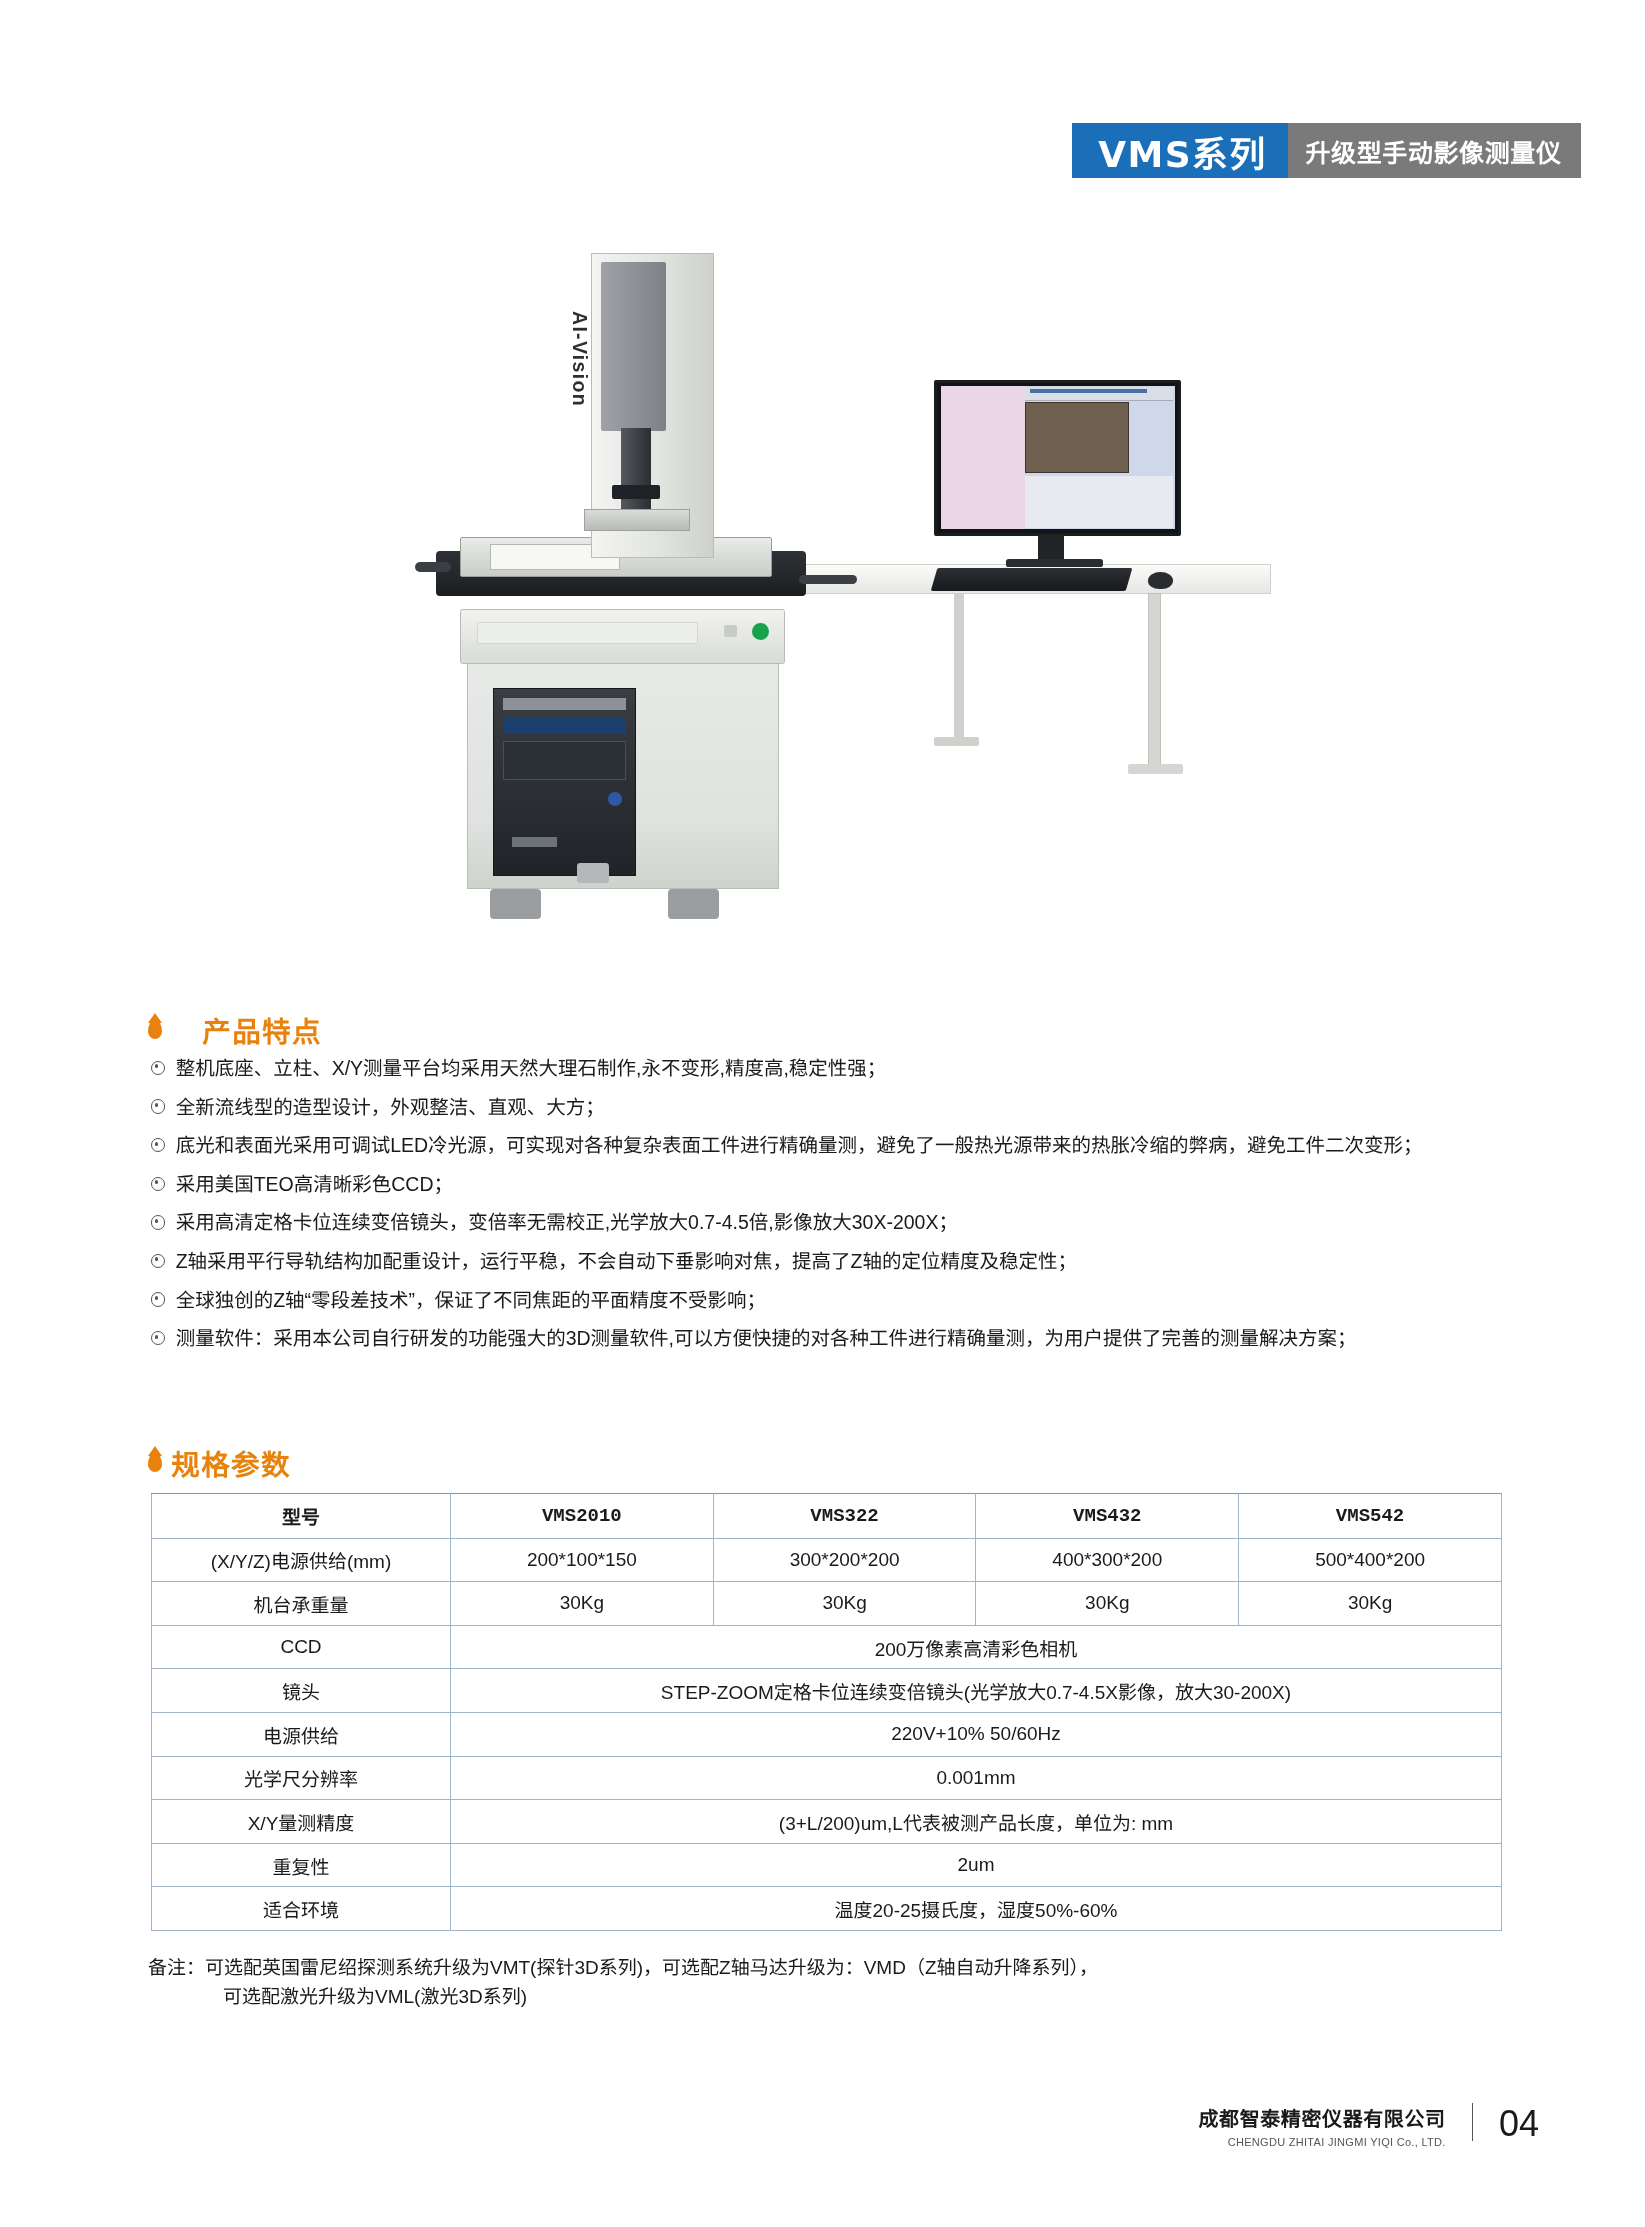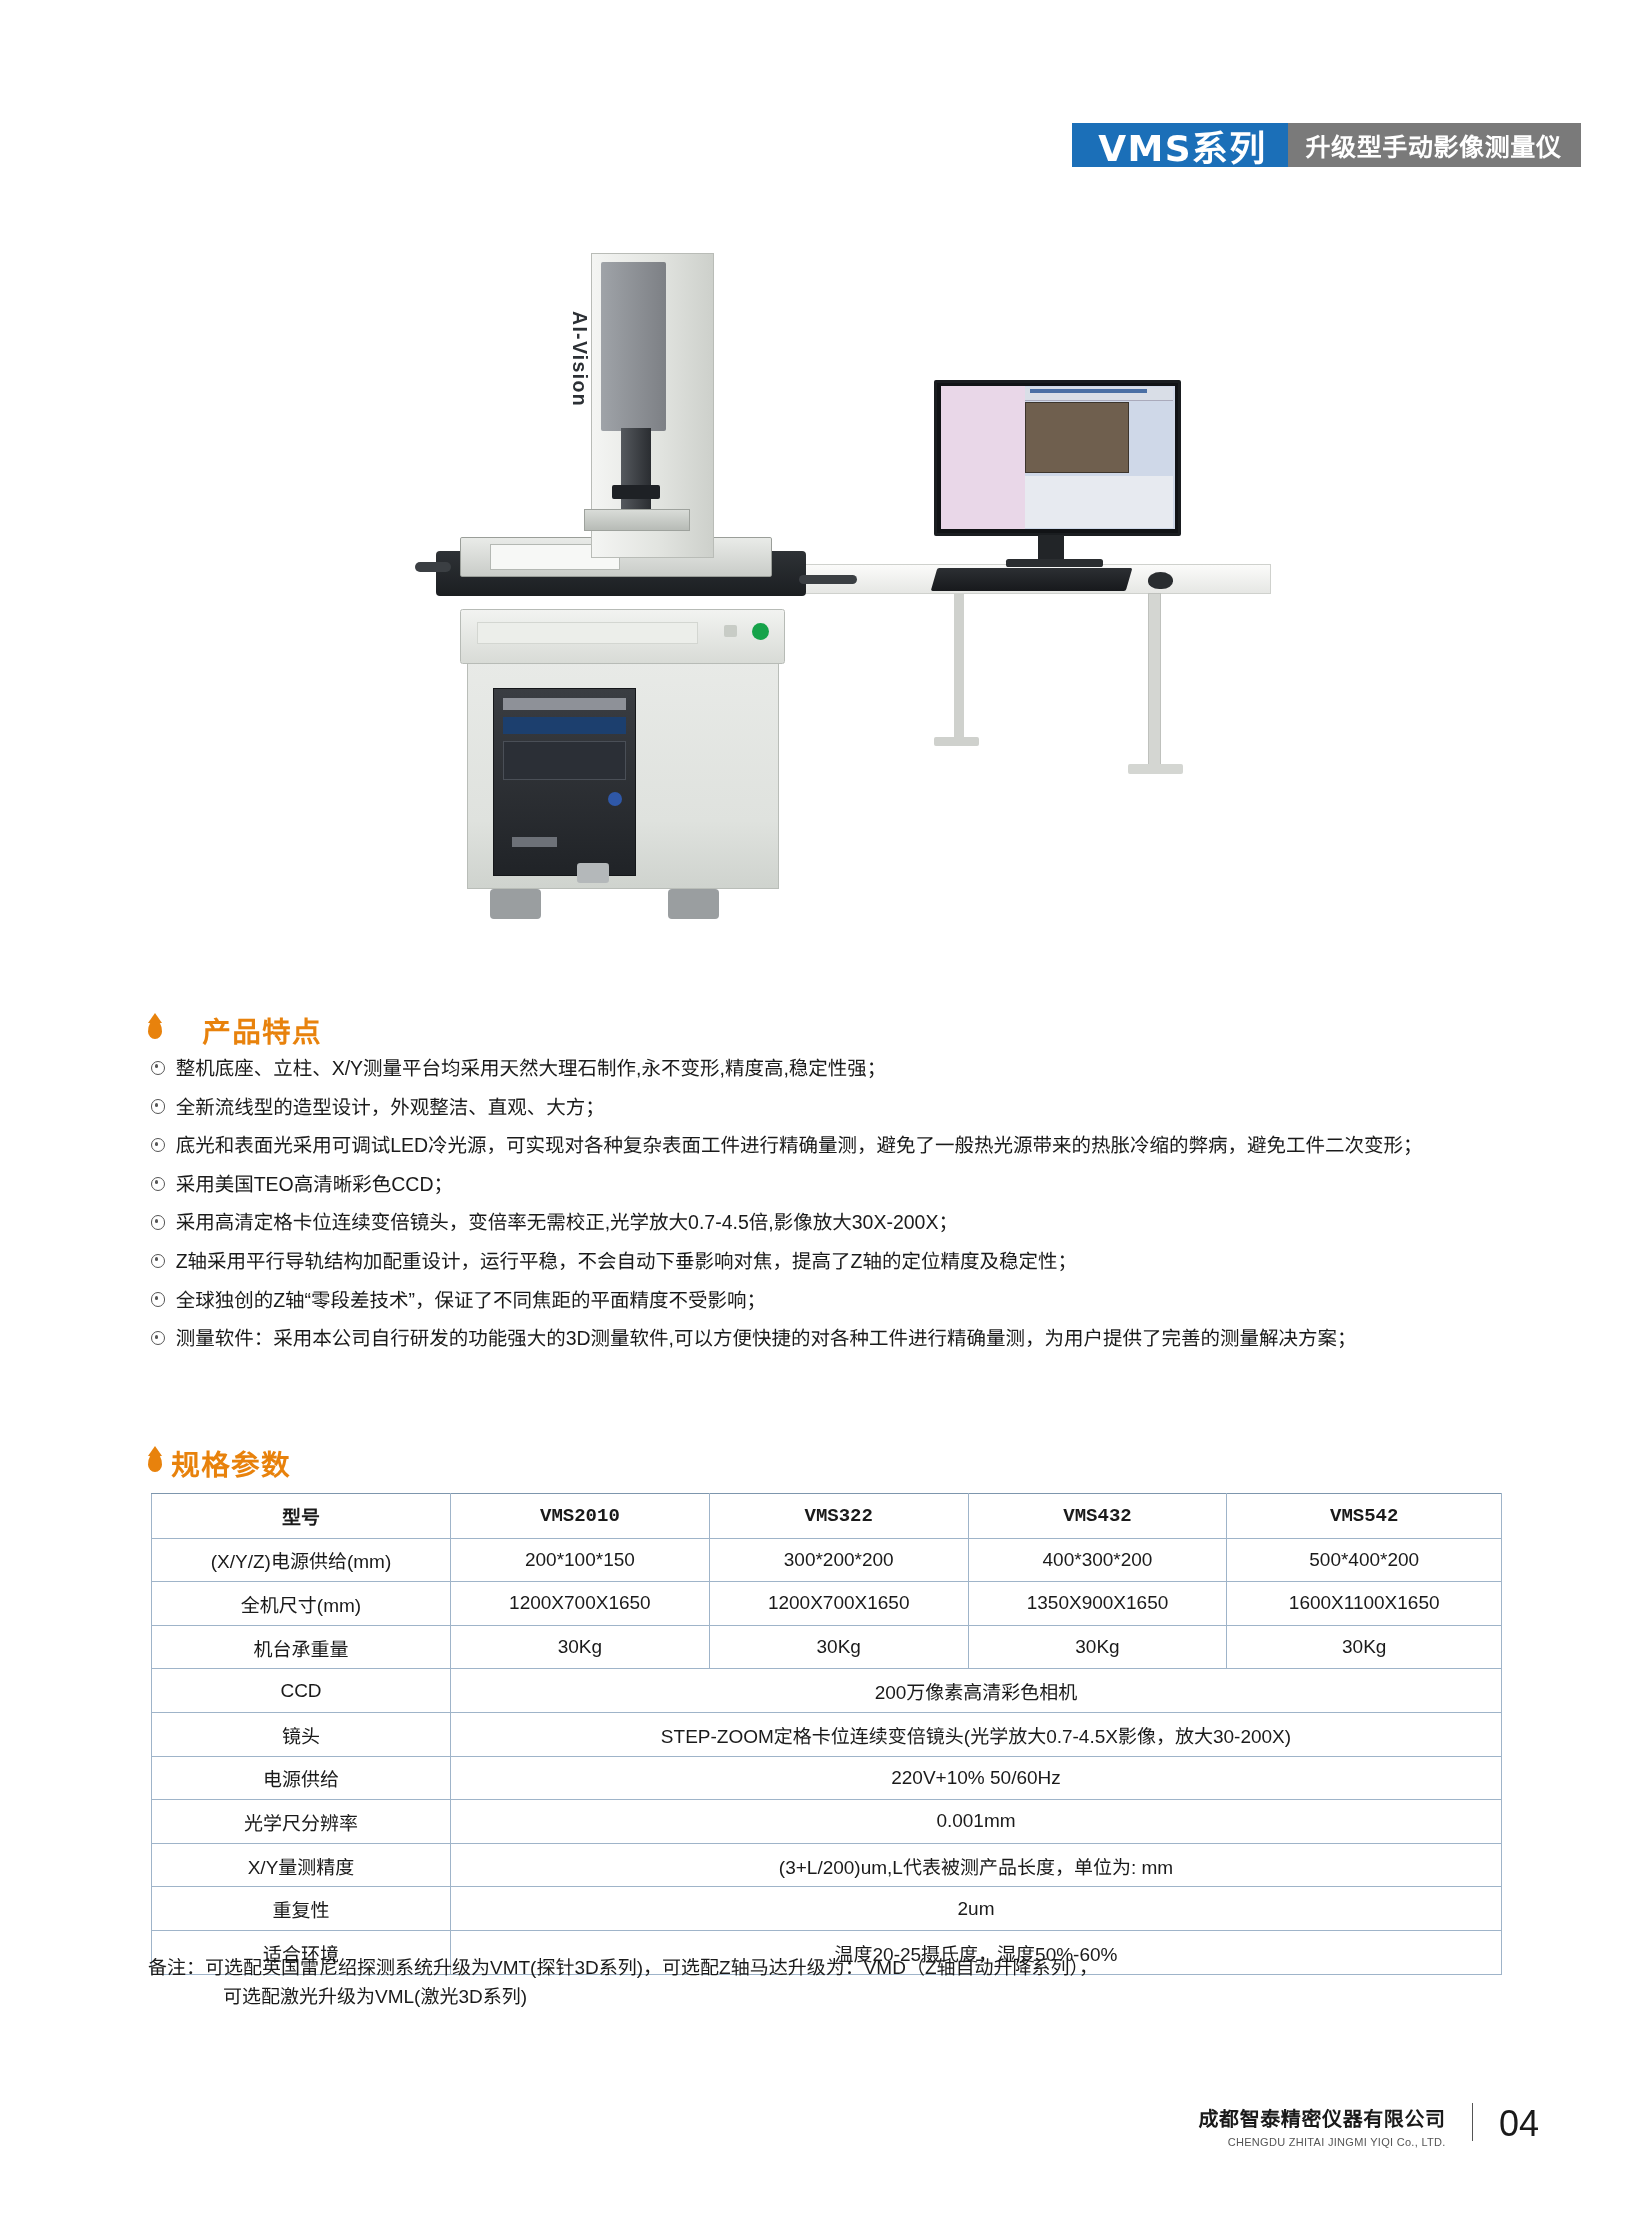--- a/index.html
+++ b/index.html
@@ -13,21 +13,21 @@
     overflow: hidden;
   }
 
   
   .banner {
     position: absolute;
     top: 123px;
     right: 65px;
     display: flex;
     align-items: stretch;
-    height: 44px;
+    height: 55px;
   }
   .banner-left {
     background: #1b6fb8;
     color: #ffffff;
     font-size: 36px;
     font-weight: bold;
     letter-spacing: 1.3px;
     display: flex;
     align-items: center;
     padding: 0 22px 0 26px;
@@ -414,27 +414,20 @@
       </tr>
 
       <tr>
         <td class="label">(X/Y/Z)电源供给(mm)</td>
         <td>200*100*150</td>
         <td>300*200*200</td>
         <td>400*300*200</td>
         <td>500*400*200</td>
       </tr>
 
-      <tr>
-        <td class="label">全机尺寸(mm)</td>
-        <td>1200X700X1650</td>
-        <td>1200X700X1650</td>
-        <td>1350X900X1650</td>
-        <td>1600X1100X1650</td>
-      </tr>
 
       <tr>
         <td class="label">机台承重量</td>
         <td>30Kg</td>
         <td>30Kg</td>
         <td>30Kg</td>
         <td>30Kg</td>
       </tr>
 
       <tr>

